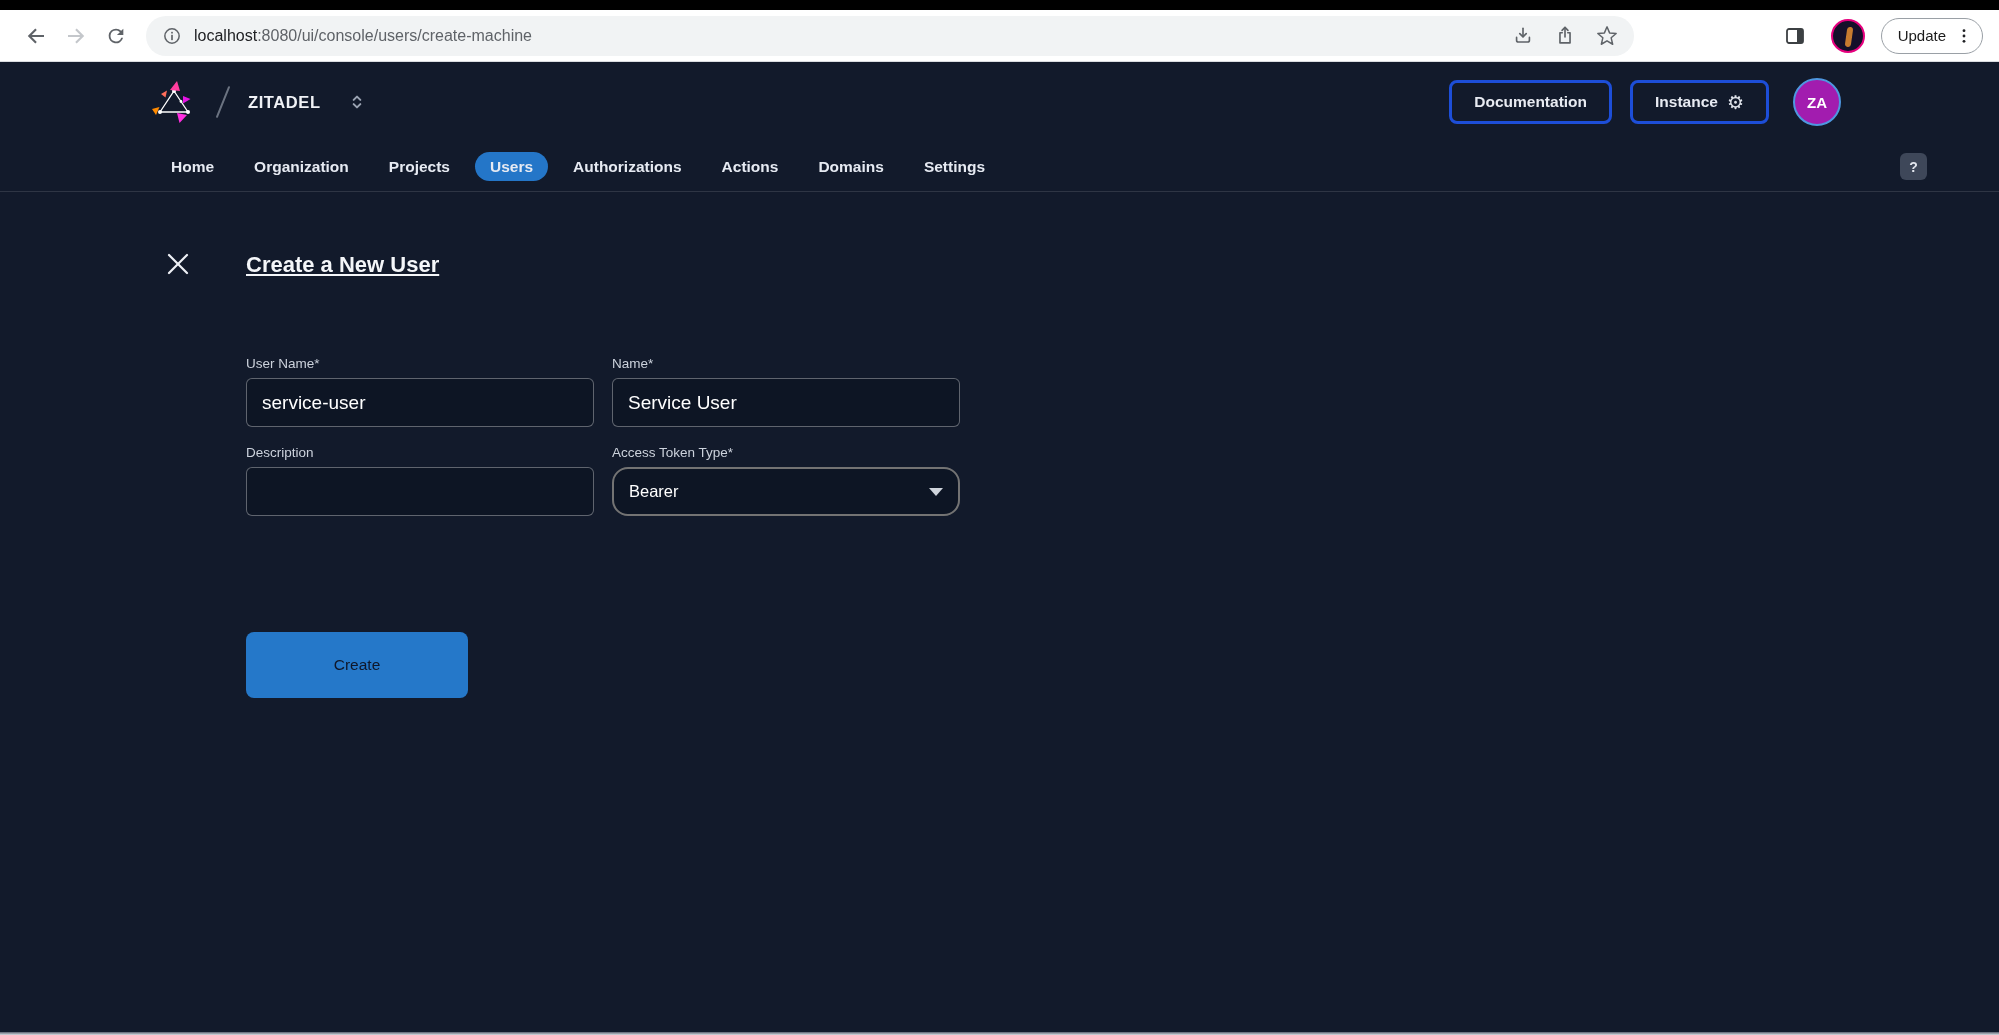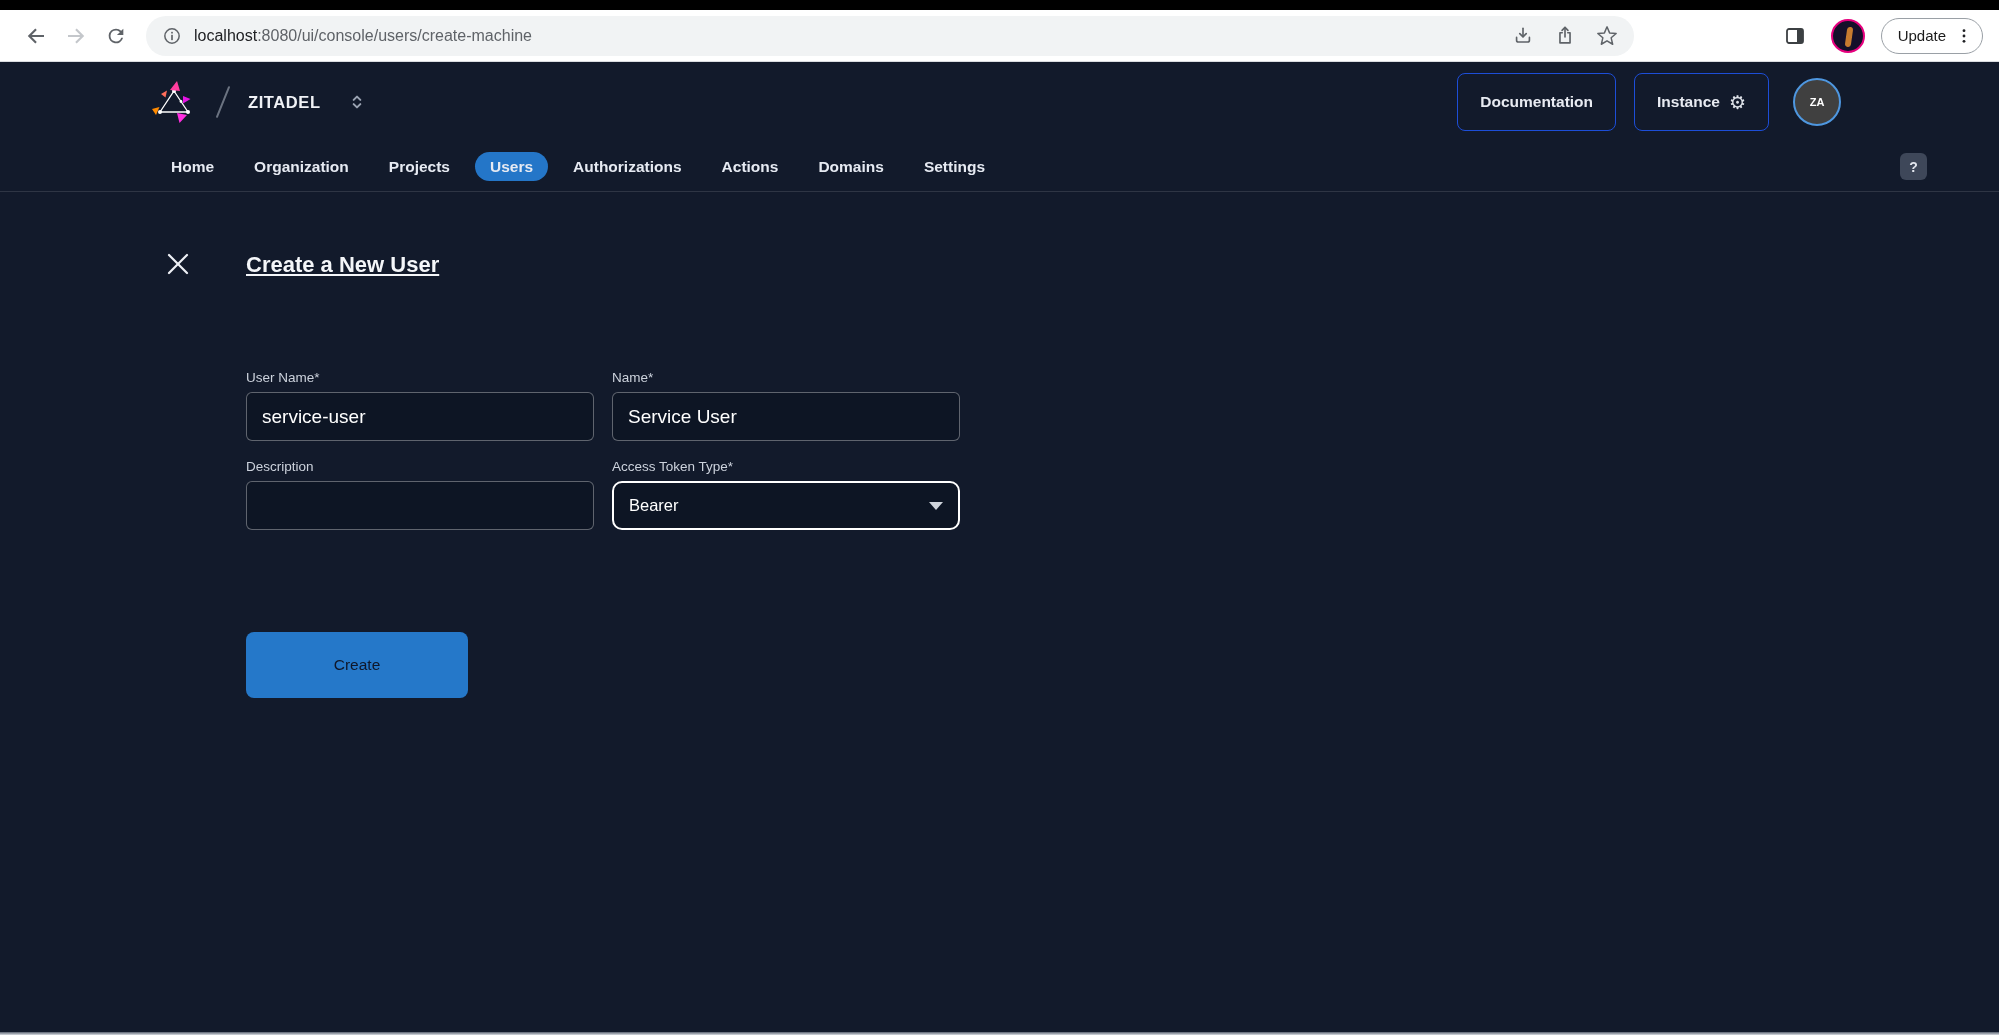--- a/index.html
+++ b/index.html
@@ -45,28 +45,28 @@
   
   .app-header {
     height:80px; background:#121a2b; display:flex; align-items:center;
     padding:0 158px 0 150px;
   }
   .brand { display:flex; align-items:center; gap:14px; }
   .slash { width:2px; height:34px; background:#6b7381; transform:rotate(22deg); margin:0 10px; border-radius:1px; }
   .org-name { color:#f0f2f6; font-size:16.5px; font-weight:700; letter-spacing:0.6px; }
   .header-right { margin-left:auto; display:flex; align-items:center; gap:18px; }
   .hdr-btn {
-    height:58px; padding:0 22px; border:1px solid #1d4ed8; border-radius:8px;
+    height:44px; padding:0 22px; border:3px solid #1d4ed8; border-radius:8px;
     background:transparent; color:#e8ebf2; font-size:15.5px; font-weight:600;
     display:flex; align-items:center; gap:9px; font-family:"Liberation Sans",sans-serif;
   }
   .gear { font-family:"DejaVu Sans", sans-serif; font-size:19px; color:#dfe3ea; line-height:1; }
   .za-avatar {
-    width:48px; height:48px; border-radius:50%; background:#404040;
-    border:2.5px solid #4e97e0; color:#fff; font-size:11px; font-weight:700;
+    width:48px; height:48px; border-radius:50%; background:#a21caf;
+    border:2.5px solid #4e97e0; color:#fff; font-size:15px; font-weight:700;
     display:flex; align-items:center; justify-content:center; margin-left:6px;
   }
 
   
   .app-nav {
     height:50px; display:flex; align-items:center; gap:10px;
     padding:0 72px 0 156px; border-bottom:1px solid rgba(255,255,255,0.12);
   }
   .nav-item {
     color:#e6eaf2; font-size:15.5px; font-weight:600; padding:7px 15px;
@@ -76,30 +76,30 @@
   .help-btn {
     margin-left:auto; width:27px; height:27px; border-radius:6px; background:#3e4759;
     color:#e2e6ee; font-size:14px; font-weight:700; display:flex; align-items:center; justify-content:center;
   }
 
   
   .content { position:relative; height:700px; }
   .close-x { position:absolute; left:163px; top:57px; width:30px; height:30px; display:flex; align-items:center; justify-content:center; }
   .page-title { position:absolute; left:246px; top:60px; color:#f4f6f9; font-size:22px; font-weight:700;text-decoration:underline; }
 
-  .form { position:absolute; left:246px; top:178px; display:grid; grid-template-columns:348px 348px; column-gap:24px; row-gap:28px;gap:18px; }
+  .form { position:absolute; left:246px; top:164px; display:grid; grid-template-columns:348px 348px; column-gap:24px; row-gap:28px;gap:18px; }
   .field-label { display:block; color:#ccd2dc; font-size:13.5px; font-weight:500; margin-bottom:7px; }
   .text-input {
     width:348px; height:49px; background:#0d1524; border:1px solid rgba(255,255,255,0.34);
     border-radius:6px; color:#fff; font-size:19px; padding:0 15px; outline:none;
     font-family:"Liberation Sans",sans-serif;
   }
   .select-box {
-    width:348px; height:49px; background:#0d1524; border:2px solid #ffffff;
-    border-radius:10px; display:flex; align-items:center; padding:0 15px;
+    width:348px; height:49px; background:#0d1524; border:2px solid #737373;
+    border-radius:16px; display:flex; align-items:center; padding:0 15px;
   }
   .select-value { color:#fff; font-size:16.5px; flex:1; }
   .select-caret { width:0; height:0; border-left:7px solid transparent; border-right:7px solid transparent; border-top:8px solid #cfd4dc; }
 
   .create-btn {
     position:absolute; left:246px; top:440px; width:222px; height:66px;
     background:#2578c9; border:none; border-radius:8px; color:#0f172a;
     font-size:15.5px; font-weight:500; font-family:"Liberation Sans",sans-serif;
   }
 

